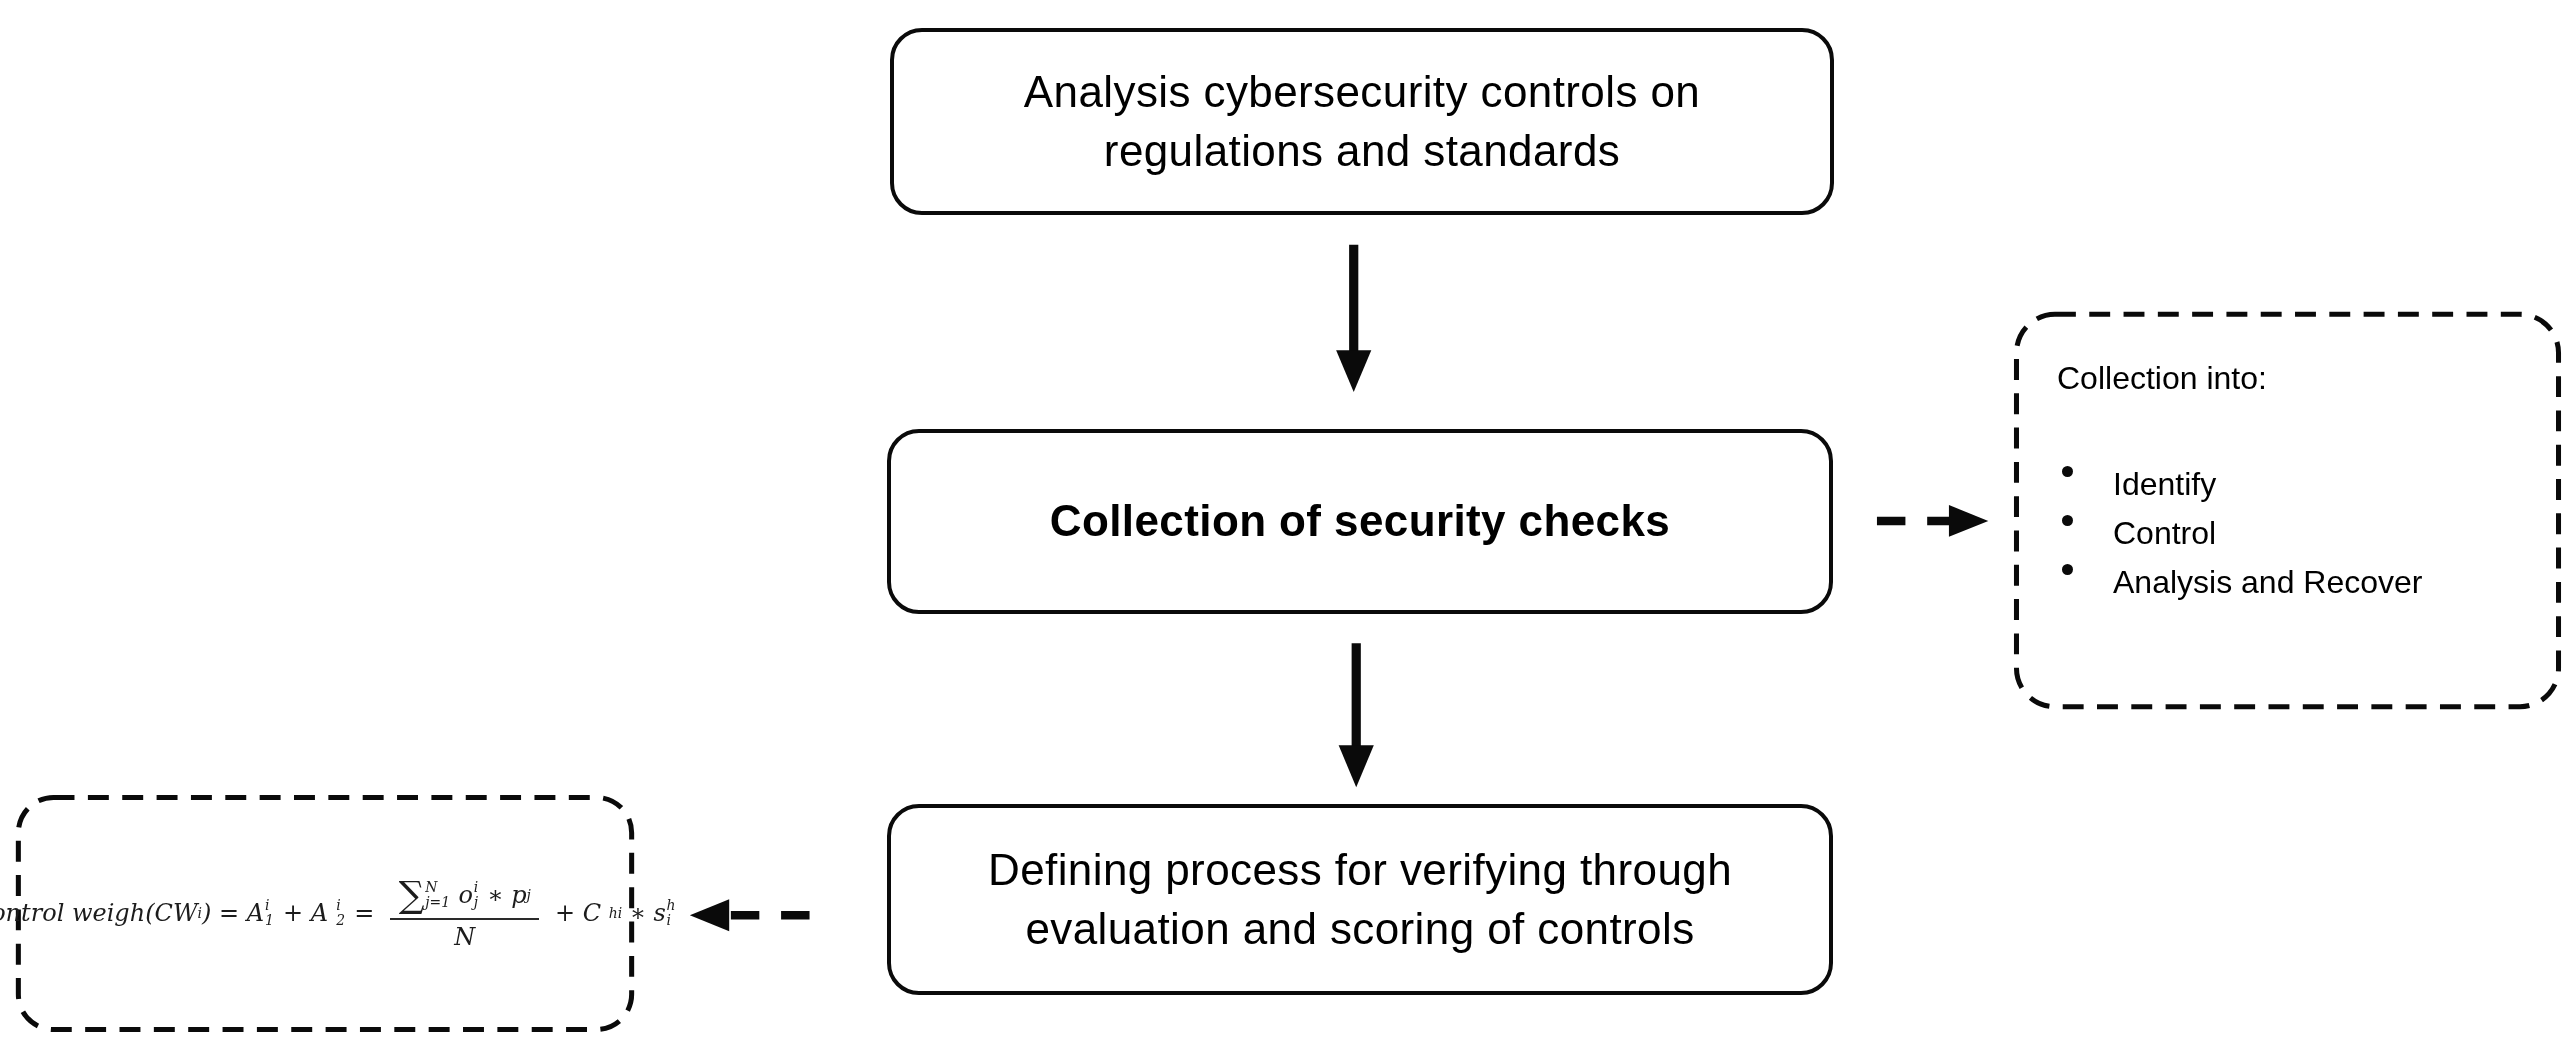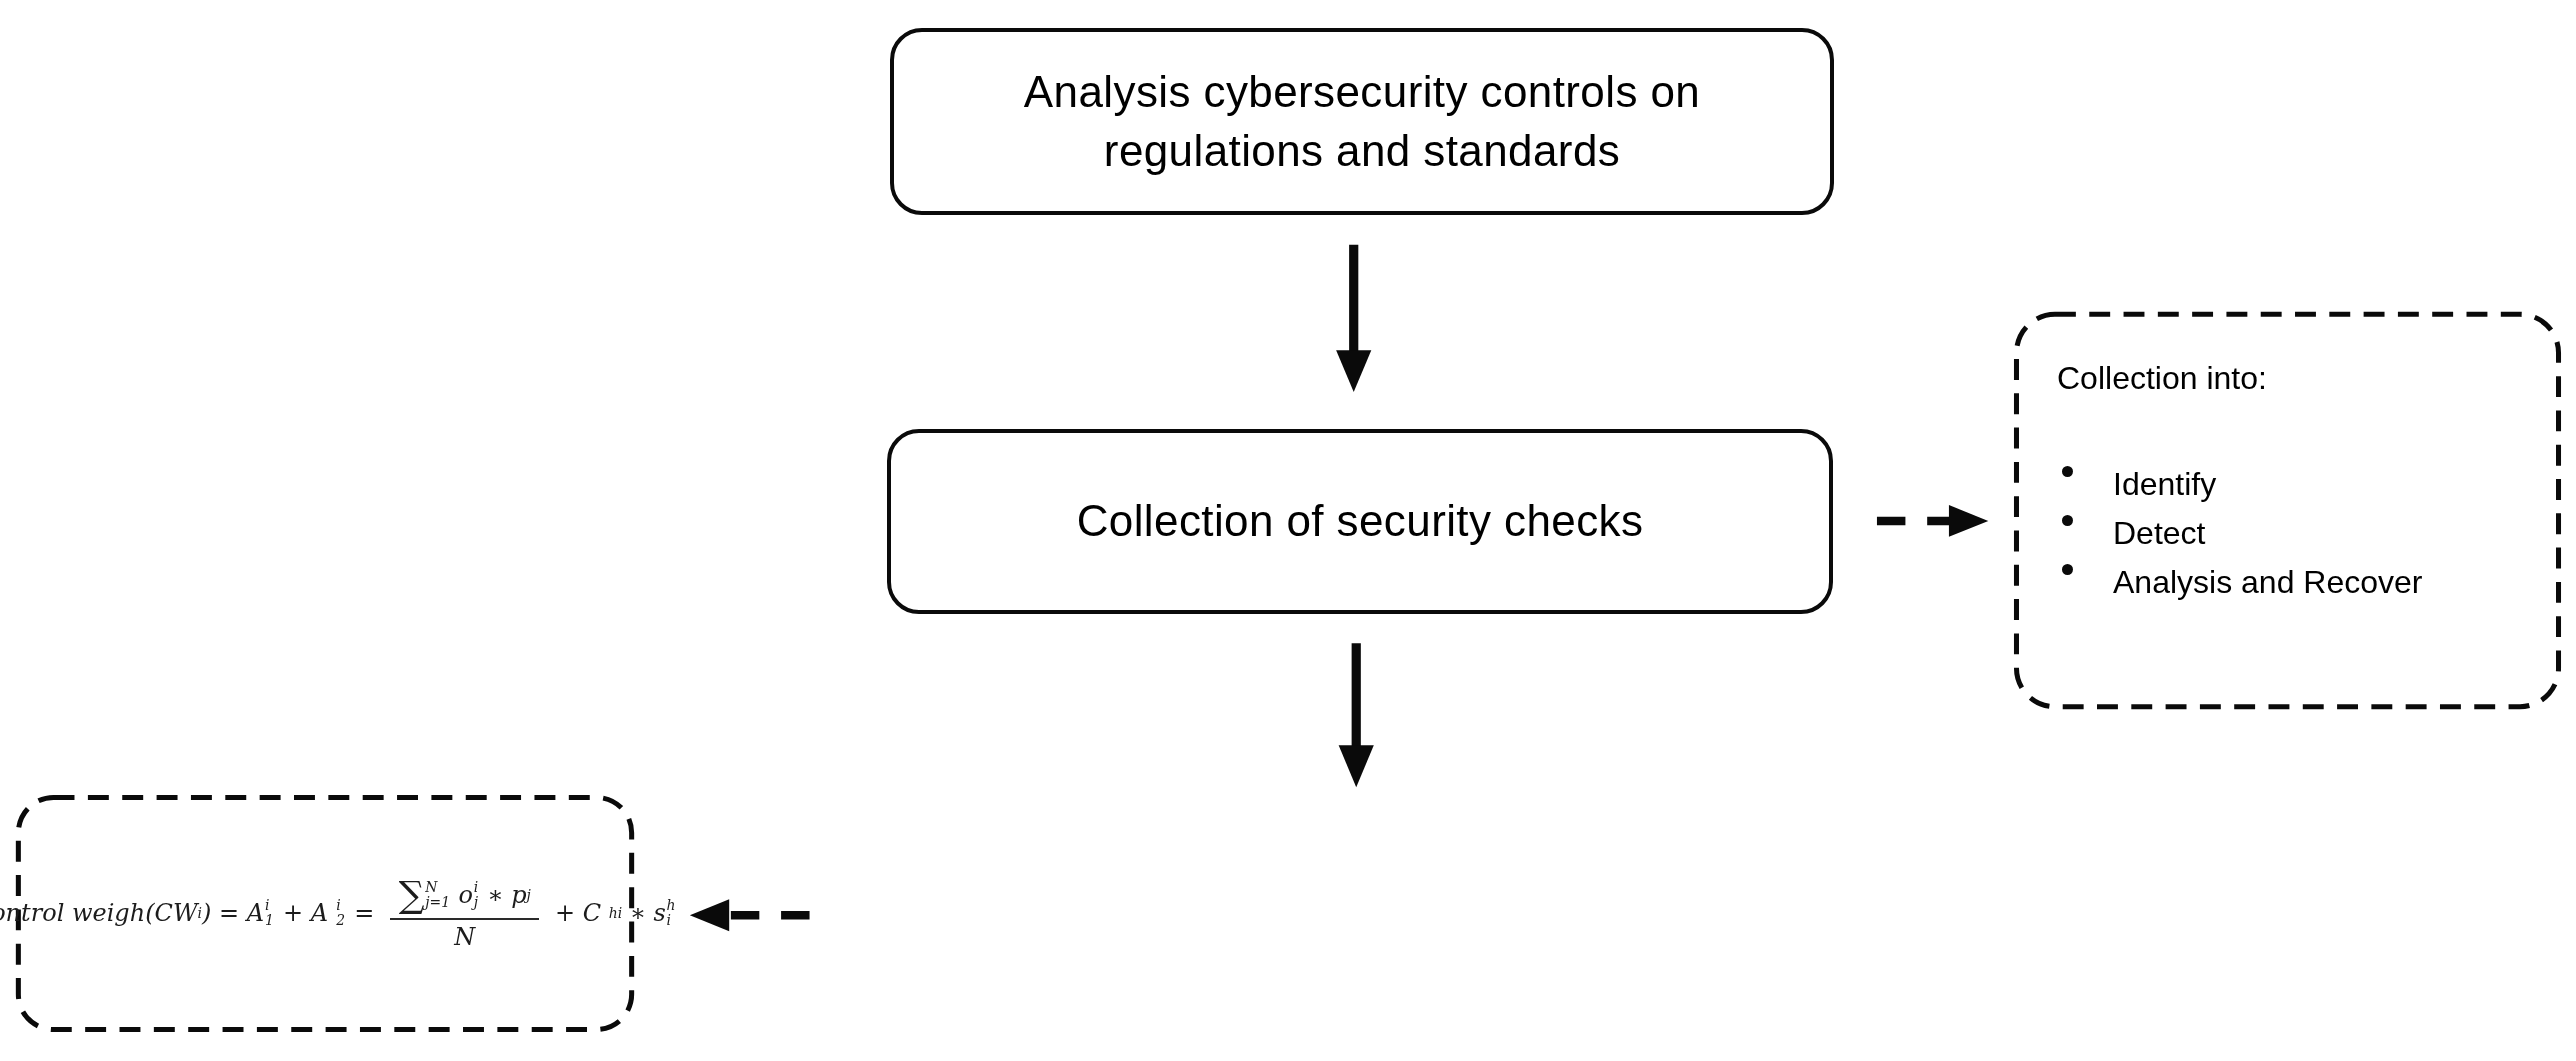--- a/index.html
+++ b/index.html
@@ -123,39 +123,42 @@
     <g>
       <line x1="967" y1="1093" x2="869" y2="1093" stroke="#0a0a0a" stroke-width="10" stroke-dasharray="34 26"></line>
       <polygon points="824,1093 871,1074 871,1112" fill="#0a0a0a"></polygon>
     </g>
   </svg>
 
   <div class="flow-box" style="left:890px; top:28px; width:944px; height:187px;">
     <span>Analysis cybersecurity controls on regulations and standards</span>
   </div>
 
-  <div class="flow-box" style="left:887px; top:429px; width:946px; height:185px;">
+  <div class="flow-box" style="left:887px; top:429px; width:946px; height:185px;font-weight:bold;">
     <span>Collection of security checks</span>
   </div>
 
+  <div class="flow-box" style="left:887px; top:804px; width:946px; height:191px;">
+    <span>Defining process for verifying through evaluation and scoring of controls</span>
+  </div>
 
   <div class="dashed-panel" style="left:2013px; top:311px; width:549px; height:399px;">
     <svg class="border-svg" width="549" height="399" viewBox="0 0 656 477">
       <rect x="4" y="4" width="648" height="469" rx="46" ry="46" fill="none" stroke="#0a0a0a" stroke-width="6" stroke-dasharray="25 16"></rect>
     </svg>
     <div class="panel-content sub-content">
       <div class="sub-title">Collection into:</div>
       <ul class="sub-list">
         <li>
           <span class="dot"></span>
           <span>Identify</span>
         </li>
         <li>
           <span class="dot"></span>
-          <span>Detect</span>
+          <span>Control</span>
         </li>
         <li>
           <span class="dot"></span>
           <span>Analysis and Recover</span>
         </li>
       </ul>
     </div>
   </div>
 
   <div class="dashed-panel" style="left:15px; top:794px; width:620px; height:239px;">

